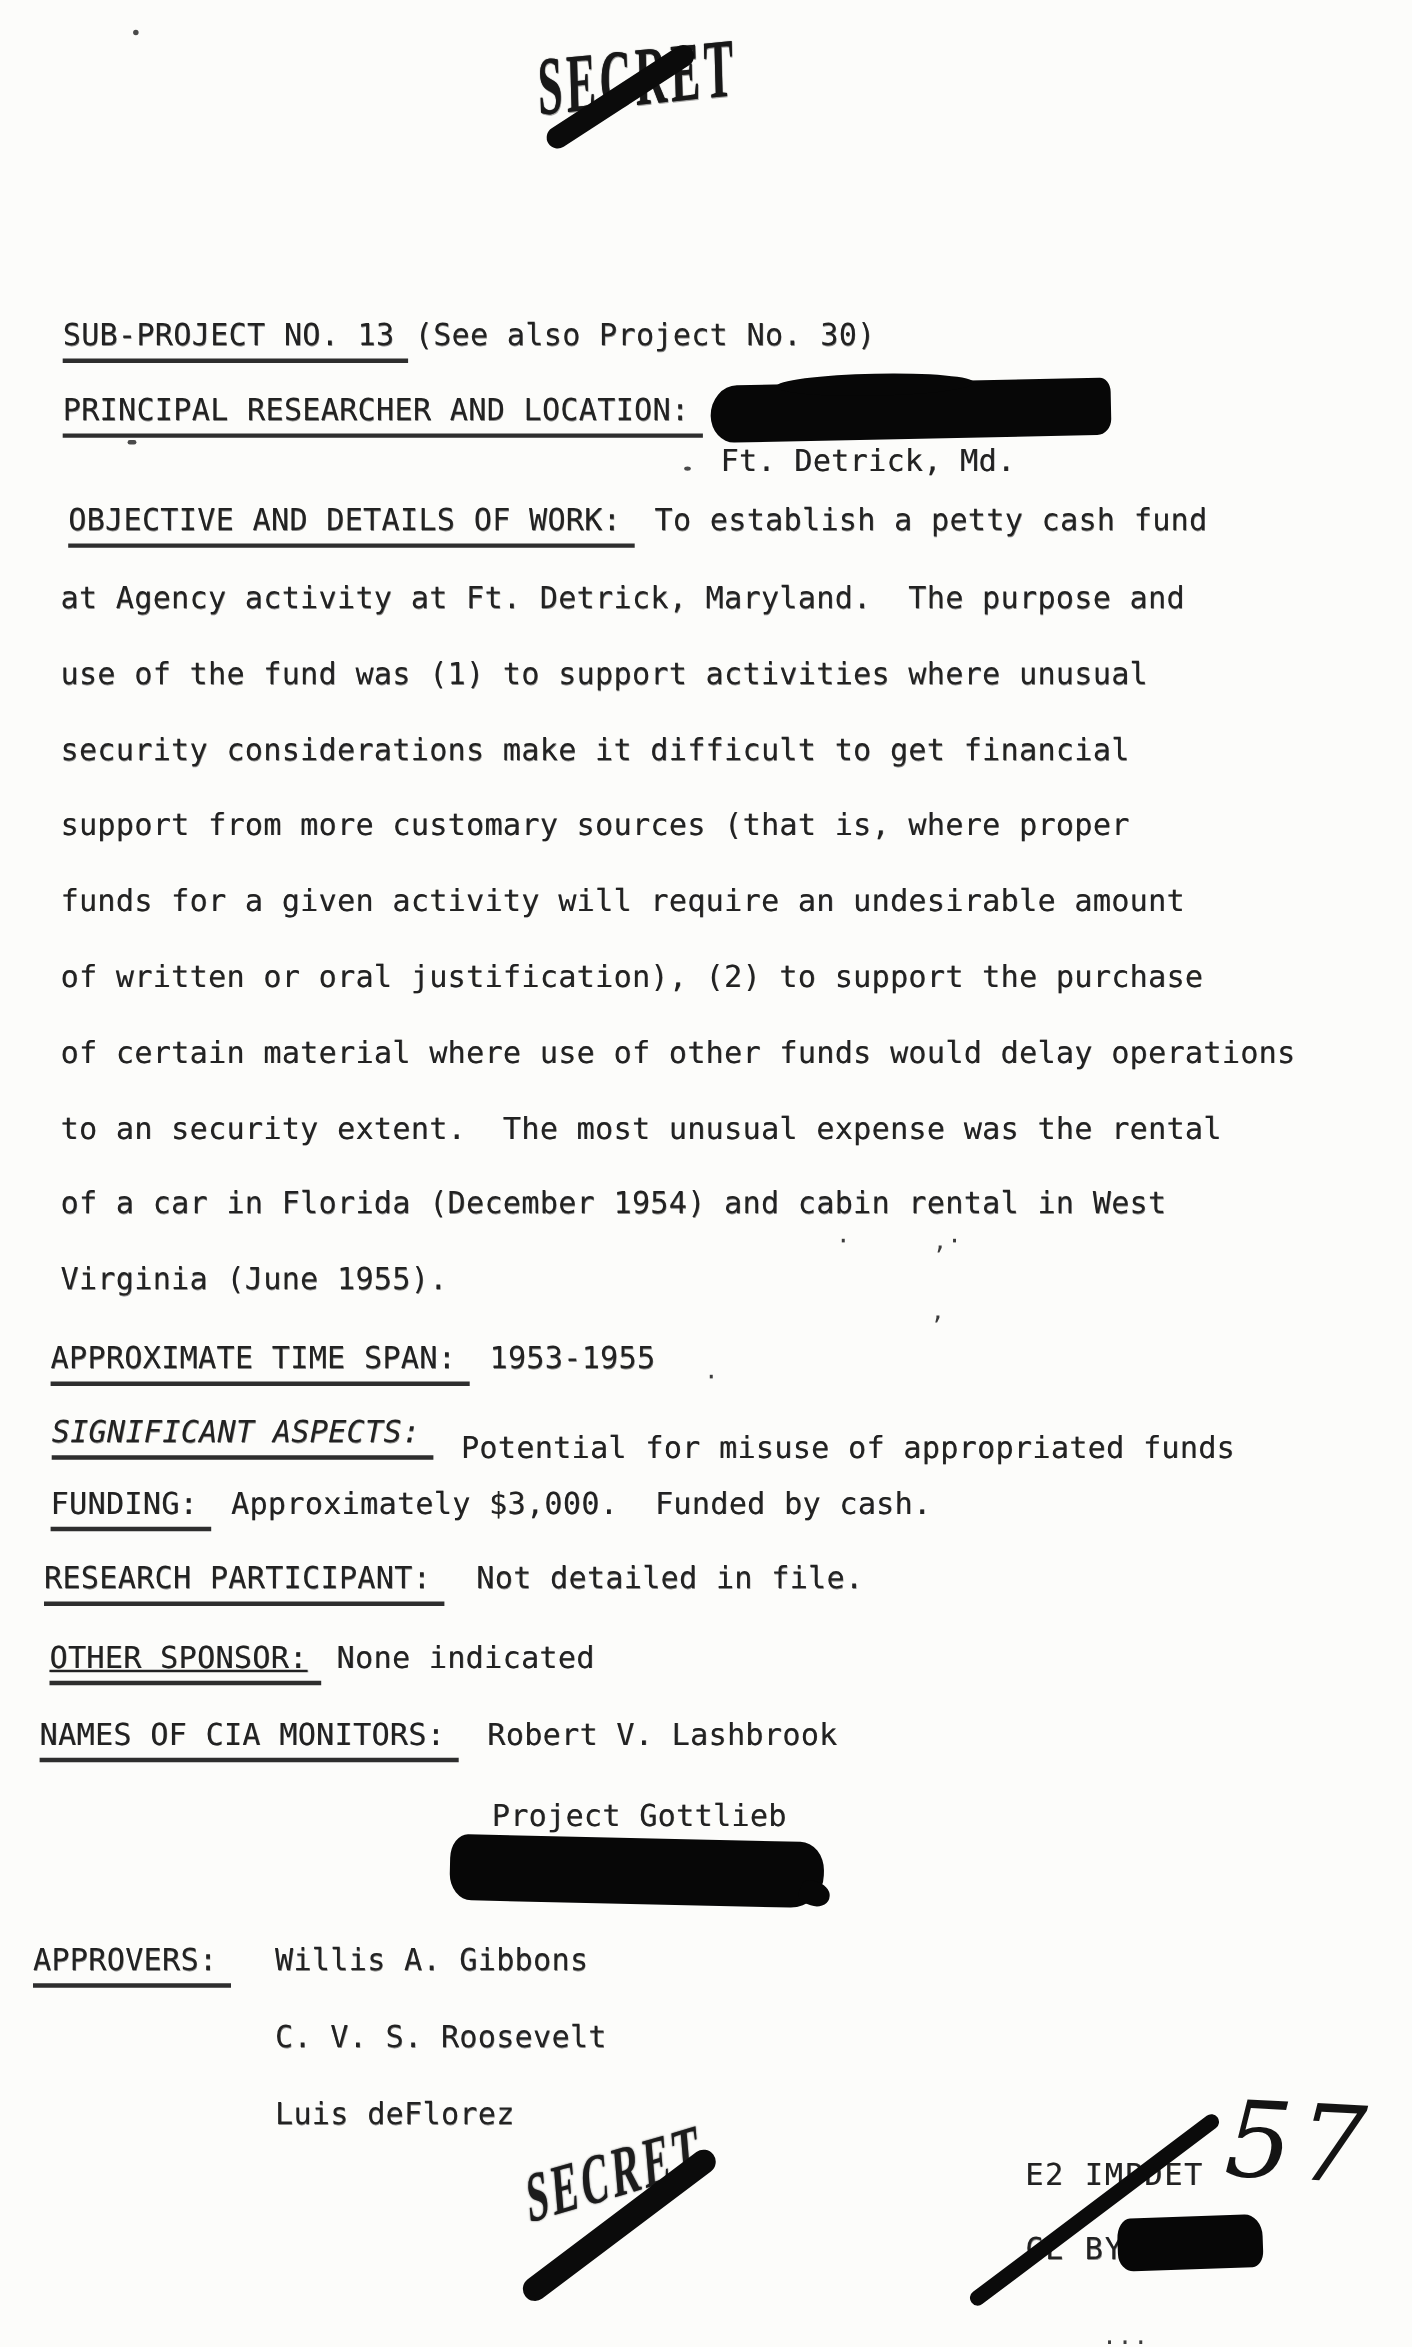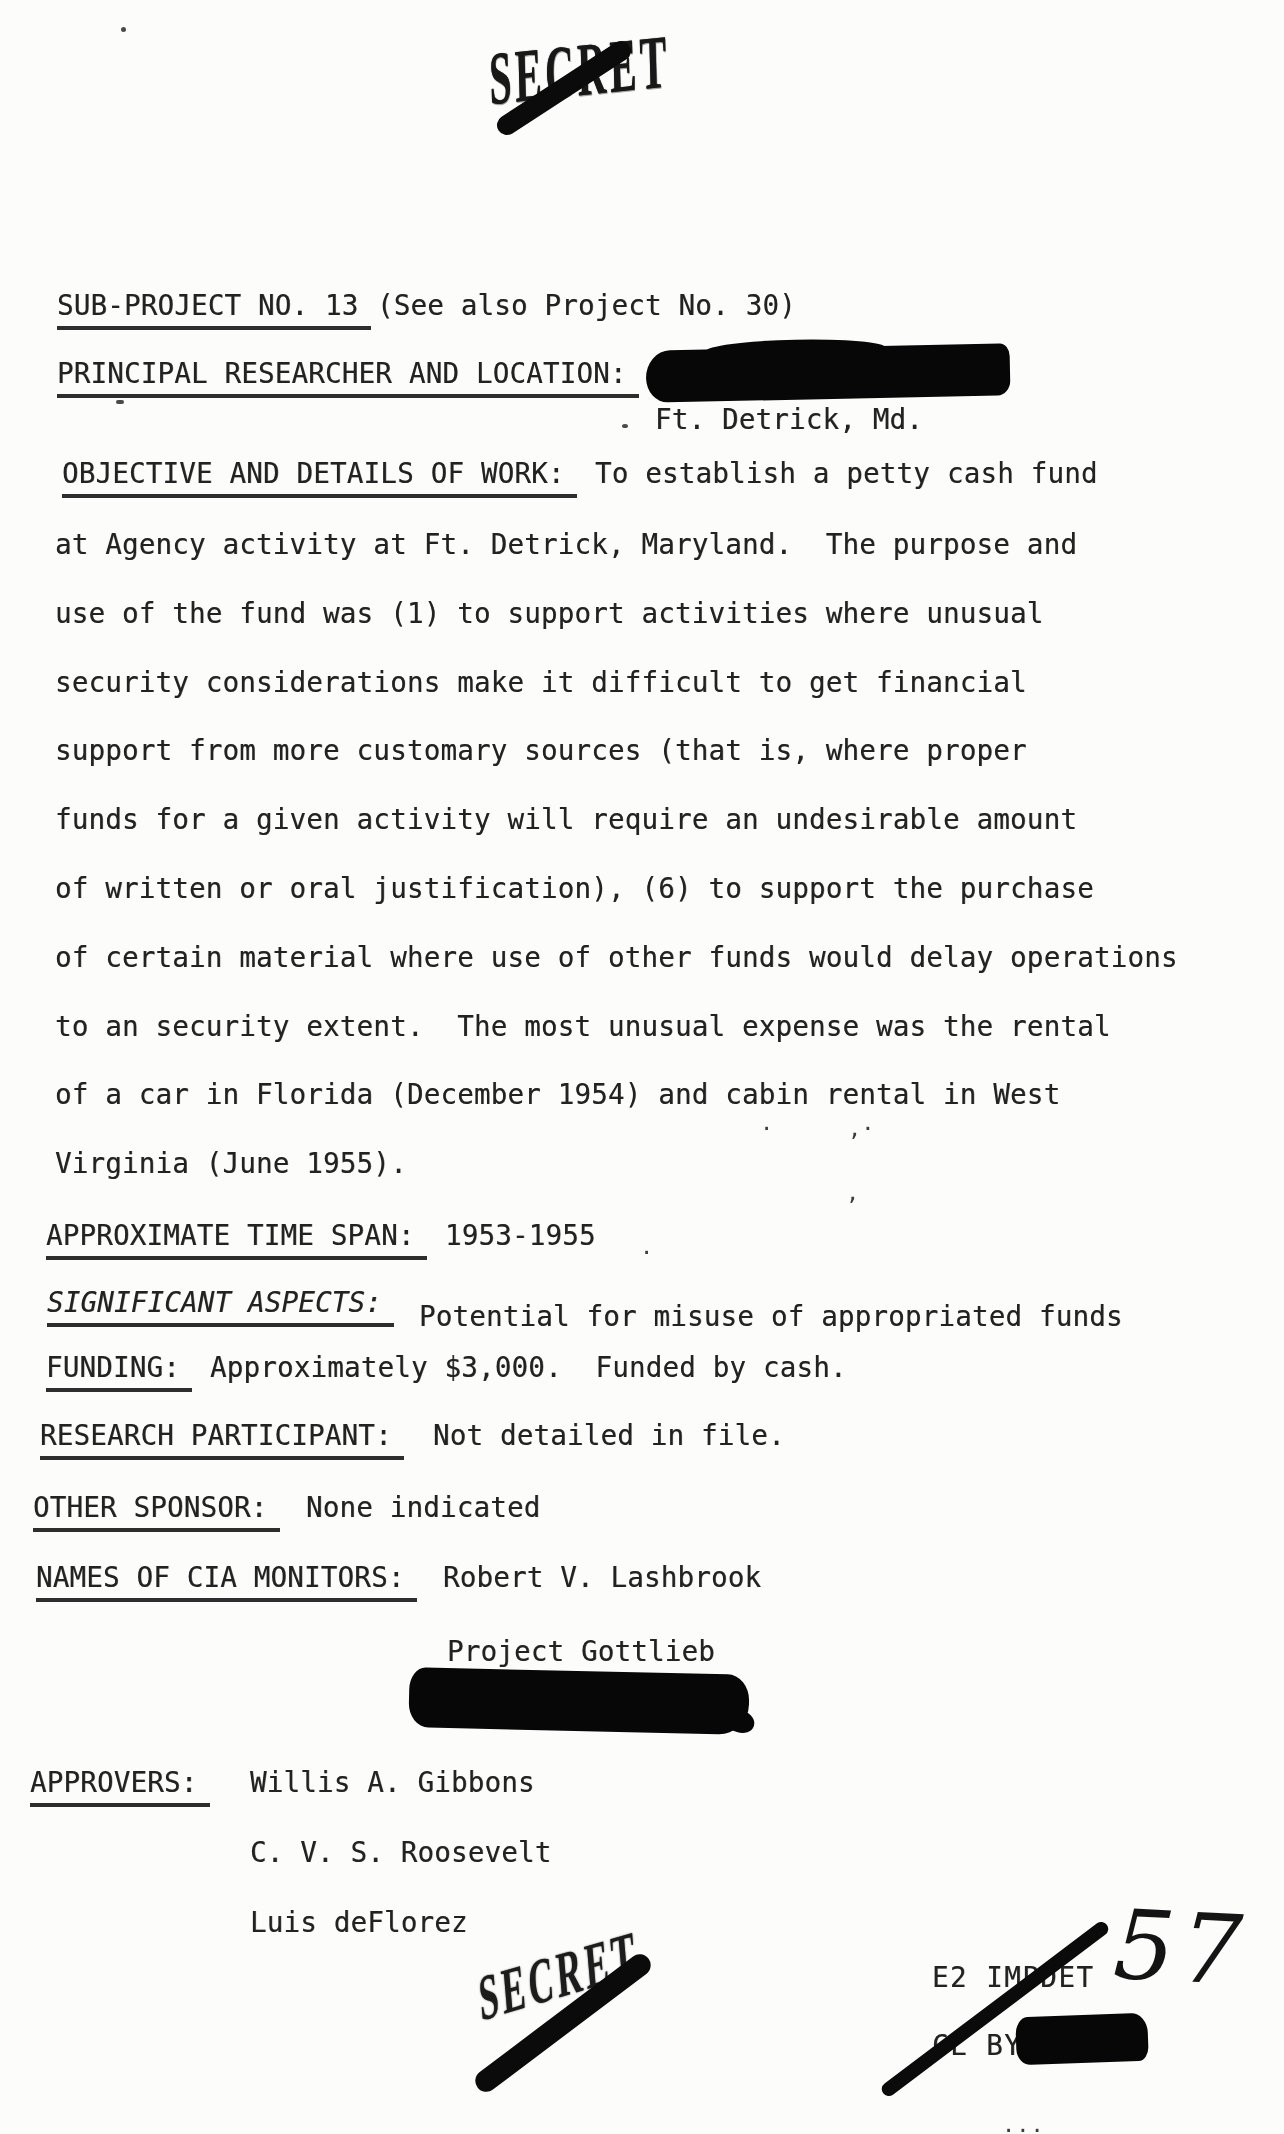--- a/index.html
+++ b/index.html
@@ -124,21 +124,21 @@
   <div class="speck" style="left:622px;top:424px;width:6px;height:4px;"></div>
   <div class="speck" style="left:116px;top:400px;width:8px;height:4px;border-radius:2px;"></div>
 
   <span class="t u" style="left:62px;top:456px;">OBJECTIVE AND DETAILS OF WORK:</span>
   <span class="t" style="left:595px;top:456px;">To establish a petty cash fund</span>
   <span class="t" style="left:55px;top:527px;">at Agency activity at Ft. Detrick, Maryland.  The purpose and</span>
   <span class="t" style="left:55px;top:596px;">use of the fund was (1) to support activities where unusual</span>
   <span class="t" style="left:55px;top:665px;">security considerations make it difficult to get financial</span>
   <span class="t" style="left:55px;top:733px;">support from more customary sources (that is, where proper</span>
   <span class="t" style="left:55px;top:802px;">funds for a given activity will require an undesirable amount</span>
-  <span class="t" style="left:55px;top:871px;">of written or oral justification), (6) to support the purchase</span>
+  <span class="t" style="left:55px;top:871px;">of written or oral justification), (2) to support the purchase</span>
   <span class="t" style="left:55px;top:940px;">of certain material where use of other funds would delay operations</span>
   <span class="t" style="left:55px;top:1009px;">to an security extent.  The most unusual expense was the rental</span>
   <span class="t" style="left:55px;top:1077px;">of a car in Florida (December 1954) and cabin rental in West</span>
   <span class="t" style="left:55px;top:1146px;">Virginia (June 1955).</span>
 
   <span class="mark" style="left:760px;top:1116px;">·</span>
   <span class="mark" style="left:848px;top:1116px;">,·</span>
   <span class="mark" style="left:846px;top:1180px;">,</span>
   <span class="mark" style="left:640px;top:1240px;">·</span>
 
@@ -147,21 +147,21 @@
 
   <span class="t u" style="left:47px;top:1285px;font-style:italic;">SIGNIFICANT ASPECTS:</span>
   <span class="t" style="left:419px;top:1299px;">Potential for misuse of appropriated funds</span>
 
   <span class="t u" style="left:46px;top:1350px;">FUNDING:</span>
   <span class="t" style="left:210px;top:1350px;">Approximately $3,000.  Funded by cash.</span>
 
   <span class="t u" style="left:40px;top:1418px;">RESEARCH PARTICIPANT:</span>
   <span class="t" style="left:433px;top:1418px;">Not detailed in file.</span>
 
-  <span class="t u" style="left:33px;top:1490px;">OTHER SPONSOR:</span>
+  <span class="t u" style="left:45px;top:1490px;text-decoration:underline;">OTHER SPONSOR:</span>
   <span class="t" style="left:306px;top:1490px;">None indicated</span>
 
   <span class="t u" style="left:36px;top:1560px;">NAMES OF CIA MONITORS:</span>
   <span class="t" style="left:443px;top:1560px;">Robert V. Lashbrook</span>
   <span class="t" style="left:447px;top:1634px;">Project Gottlieb</span>
 
   <div id="redaction-monitors" class="redaction"></div>
 
   <span class="t u" style="left:30px;top:1765px;">APPROVERS:</span>
   <span class="t" style="left:250px;top:1765px;">Willis A. Gibbons</span>

